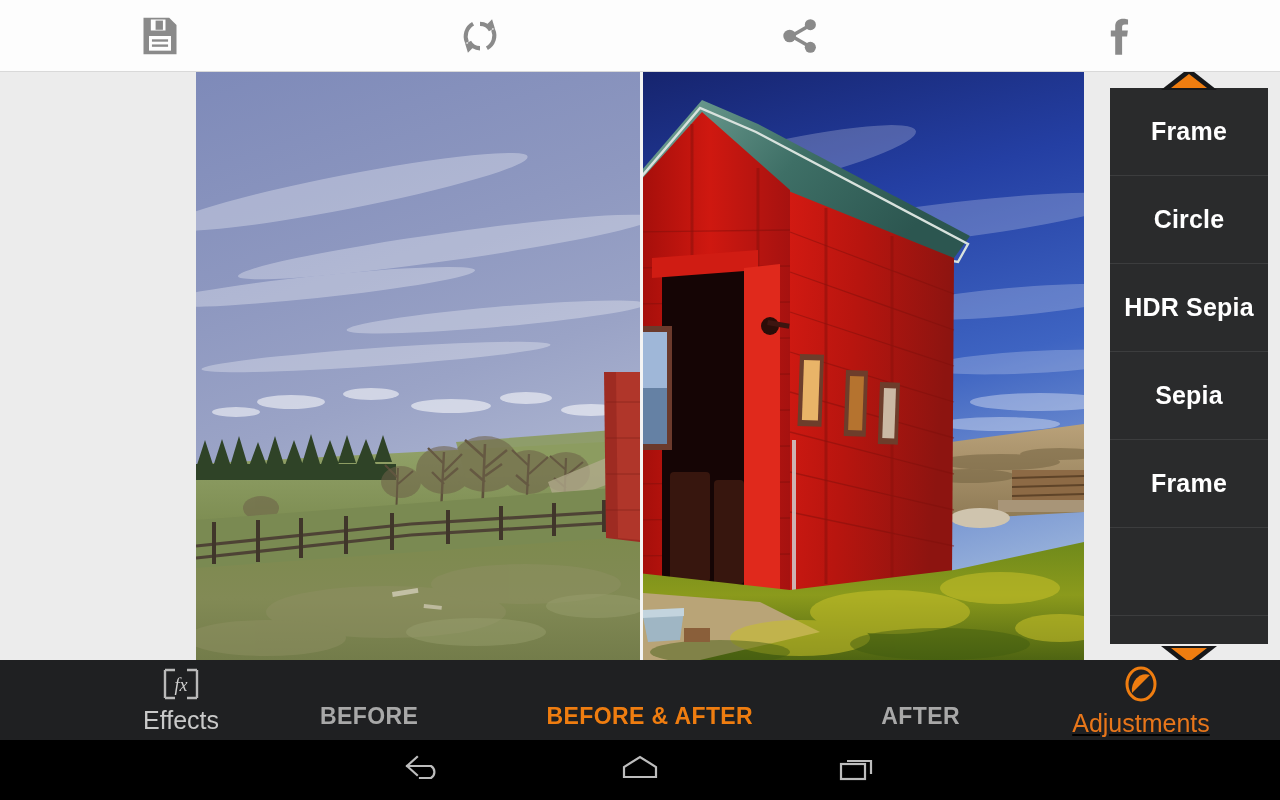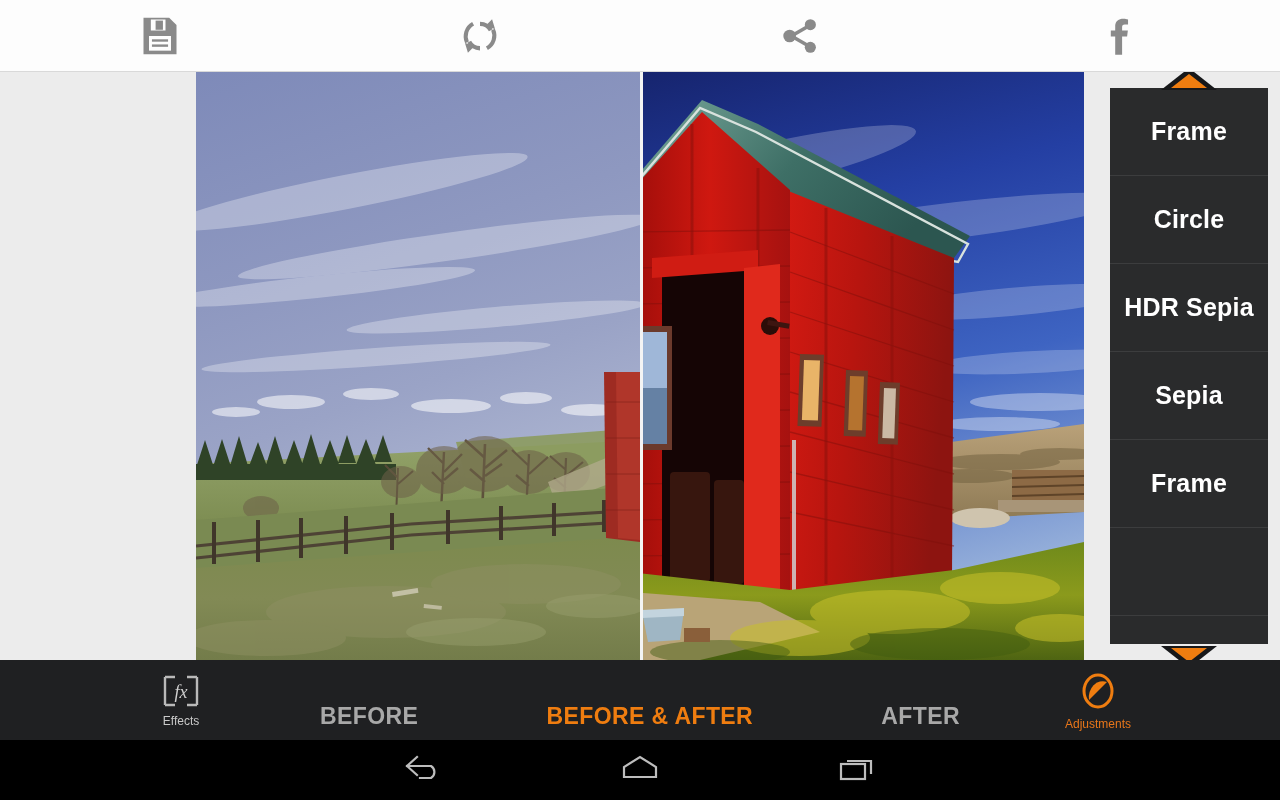--- a/index.html
+++ b/index.html
@@ -74,22 +74,22 @@
     background: #1f2022;
     padding-left: 13px;
   }
   .side-btn {
     position: absolute; top: 0; height: 80px;
     display: flex; flex-direction: column;
     align-items: center; justify-content: center;
     gap: 3px;
   }
   .side-btn.effects { left: 126px; width: 110px; }
-  .side-btn.adjust  { left: 1040px; width: 116px; }
-  .side-label { font-size: 12px; color: #c9c9c9; line-height: 1; }
+  .side-btn.adjust  { left: 1083px; width: 116px; text-decoration: underline; }
+  .side-label { font-size: 25px; color: #c9c9c9; line-height: 1; }
   .side-label.orange { color: #e8761a; }
 
   .modes {
     position: absolute; left: 320px; top: 16px;
     width: 640px; height: 80px;
     display: flex; align-items: center; justify-content: space-between;
   }
   .mode {
     font-size: 23px; font-weight: bold;
     color: #a8a8a8; letter-spacing: 0.4px; white-space: nowrap;

